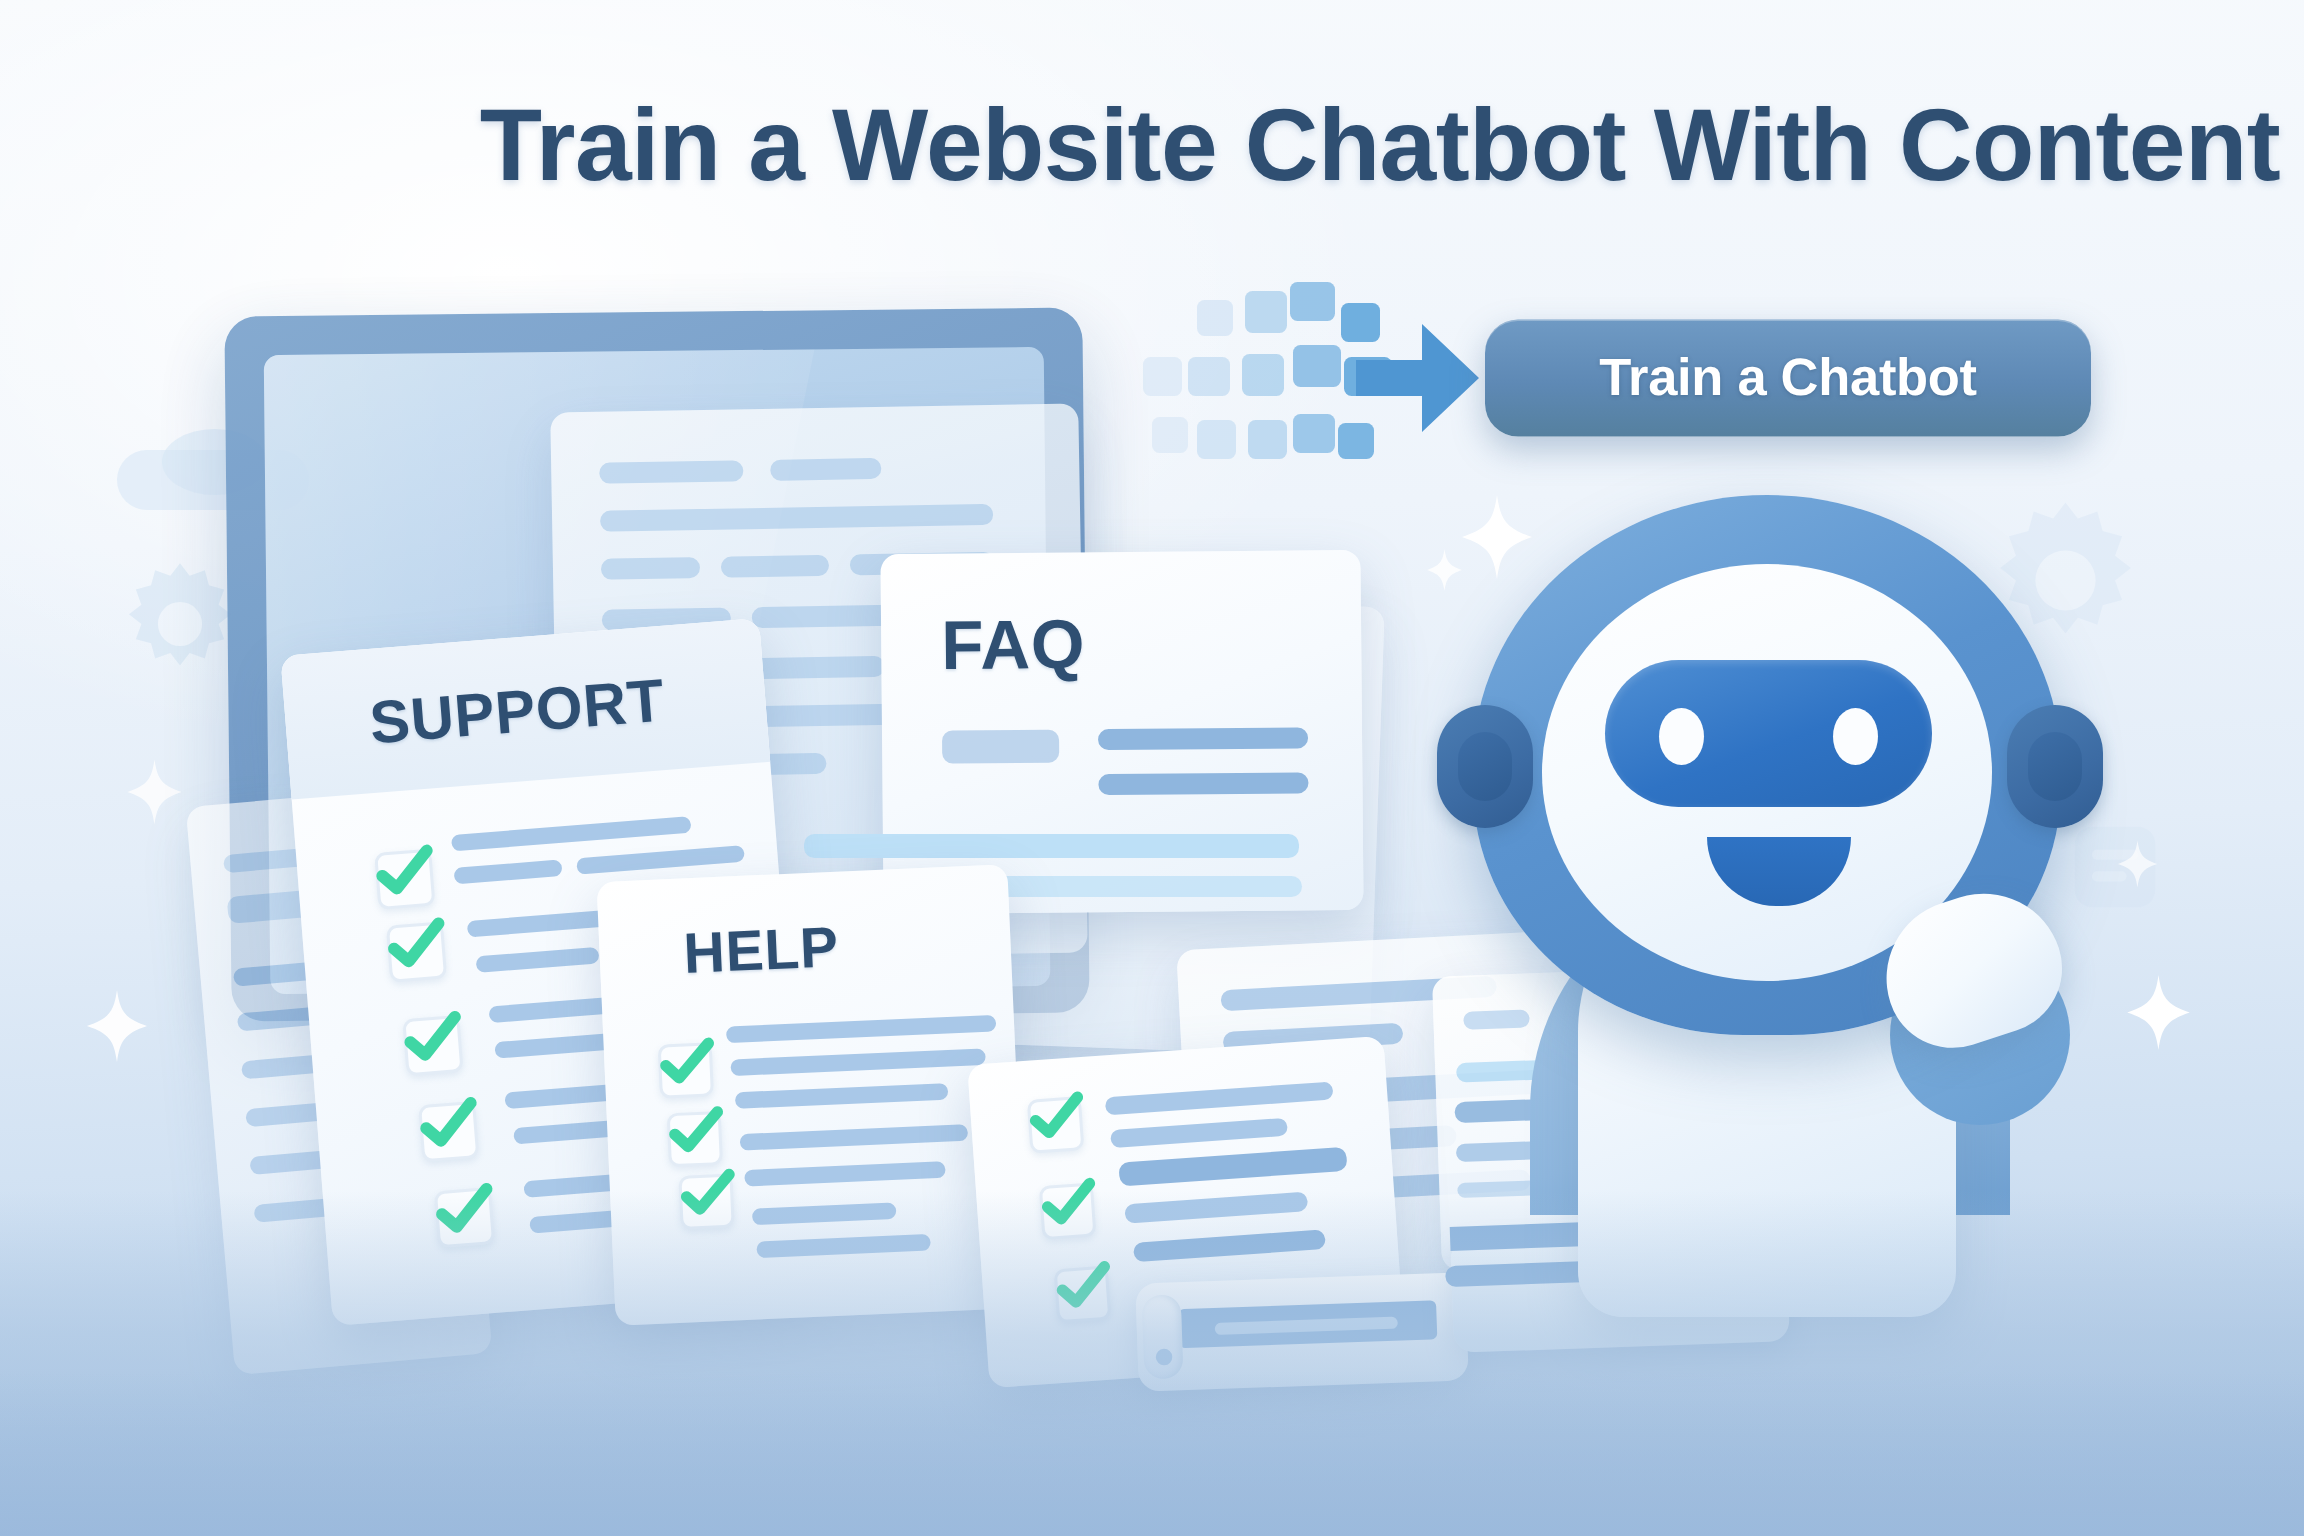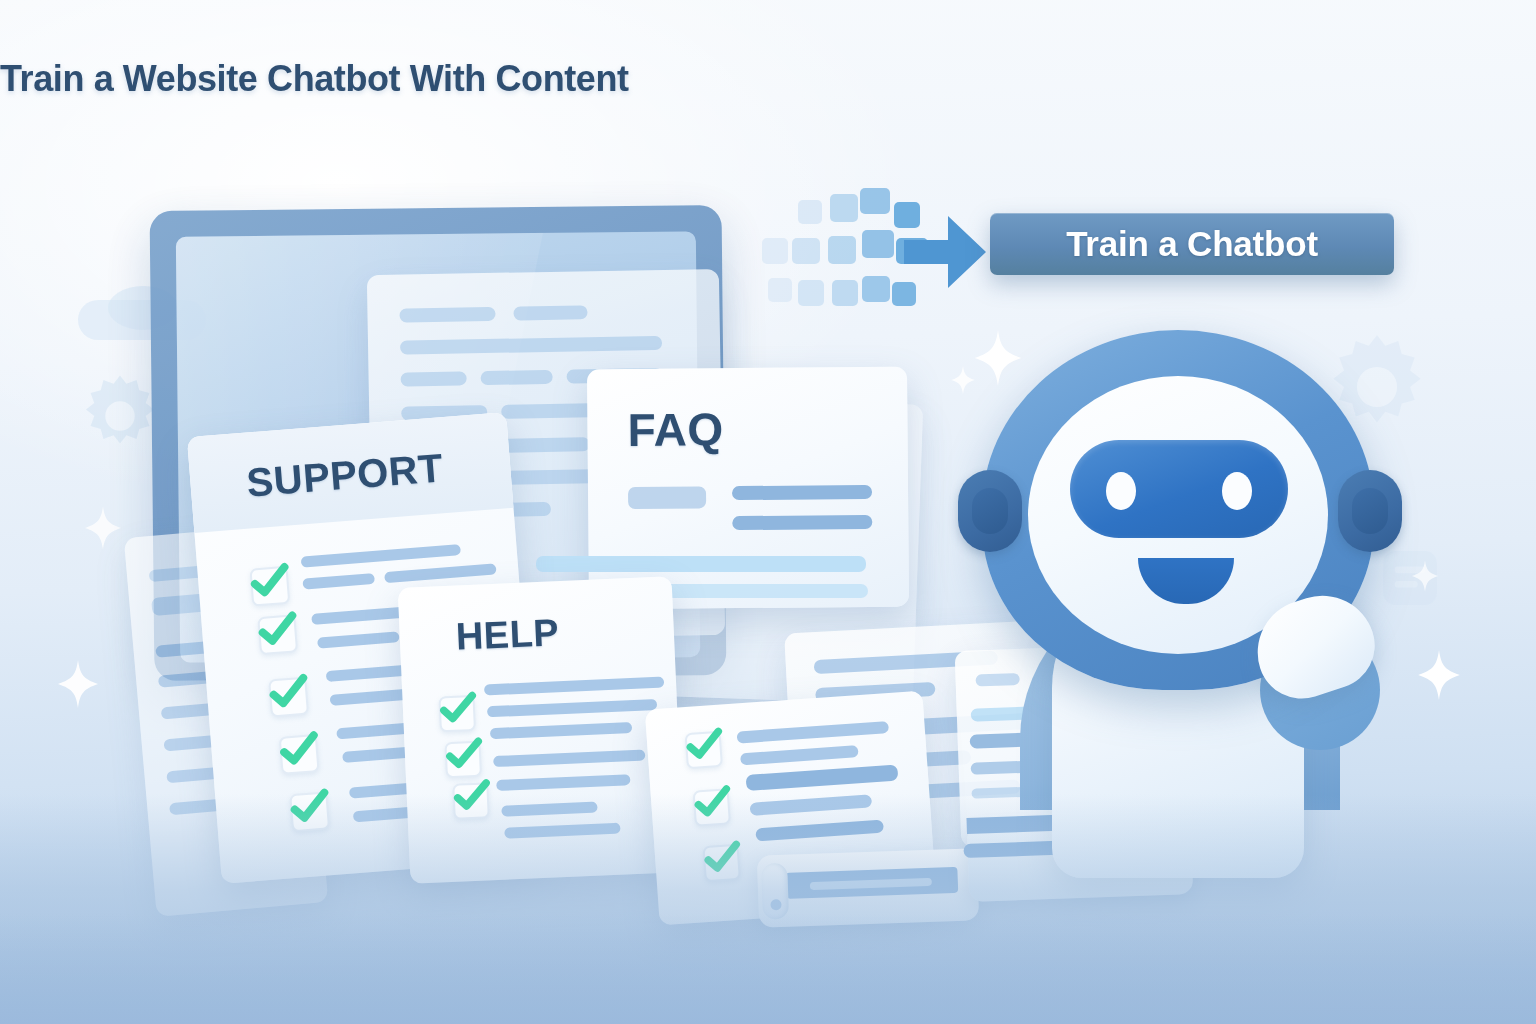--- a/index.html
+++ b/index.html
@@ -35,22 +35,22 @@
     position:absolute; background:#d5e6f6; border-radius:60px; opacity:.55;
   }
   .cloud:before,.cloud:after{
     content:""; position:absolute; background:#d5e6f6; border-radius:50%;
   }
   .sparkle{ position:absolute; pointer-events:none; }
 
   
   .title{
     position:absolute; top:58px; left:0; right:16px;
-    text-align:left;
-    font-size:36px; font-weight:bold;
+    text-align:right;
+    font-size:68px; font-weight:bold;
     letter-spacing:-0.4px;
     color:#2f4f72;
     text-shadow:0 2px 5px rgba(120,150,185,.30);
     font-family:"Liberation Sans", sans-serif;
   }
 
   
   .laptop{
     position:absolute; left:152px; top:208px;
     width:572px; height:470px;
@@ -107,22 +107,22 @@
     box-shadow:0 2px 5px rgba(120,155,195,.16);
   }
   .chk svg{ position:absolute; left:-14%; top:-30%; width:128%; height:128%; overflow:visible; }
 
   
   .pix{ position:absolute; border-radius:5px; }
 
   
   .cta{
     position:absolute; left:990px; top:213px;
-    width:404px; height:62px;
-    border-radius:7px;
+    width:404px; height:78px;
+    border-radius:22px;
     background:linear-gradient(180deg,#6f9ac4 0%, #5e89b5 55%, #55809f 100%);
     box-shadow:0 9px 22px rgba(86,124,163,.38), inset 0 1px 0 rgba(255,255,255,.28);
     display:flex; align-items:center; justify-content:center;
   }
   .cta span{
     color:#ffffff; font-size:35px; font-weight:bold;
     letter-spacing:-0.2px;
     text-shadow:0 1px 3px rgba(40,70,100,.35);
     font-family:"Liberation Sans", sans-serif;
   }

